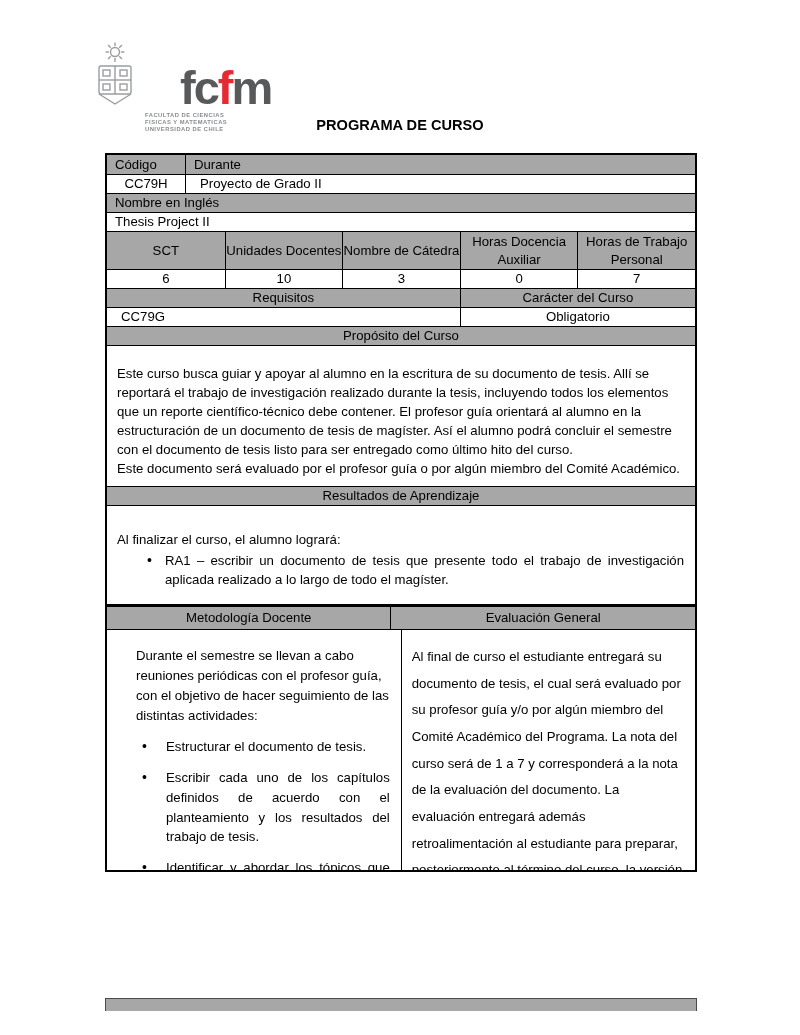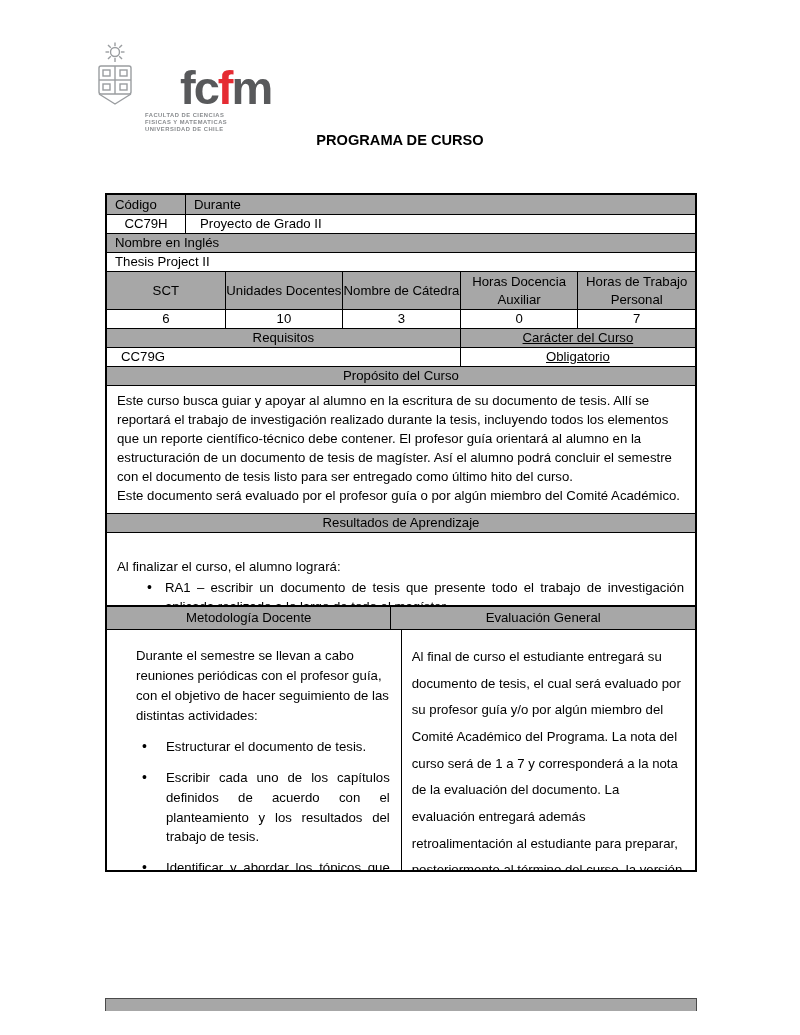--- a/index.html
+++ b/index.html
@@ -23,47 +23,47 @@
   }
   .wordmark .red { color:#e52b32; }
   .faculty { margin-top:4px; margin-left:50px; }
   .faculty div {
     font-size:5.8px; letter-spacing:0.5px; color:#888b8e; line-height:1.25;
     font-weight:bold;
   }
 
   
   .doc-title {
-    position:absolute; top:132px; left:0; width:100%;
+    position:absolute; top:117px; left:0; width:100%;
     text-align:center; font-weight:bold; font-size:14.6px;
   }
 
   
   .tbl { position:absolute; left:105px; width:592px; border:2px solid #000; background:#fff; }
   .trow { display:flex; border-top:1.5px solid #000; }
   .trow:first-child { border-top:none; }
   .tcell { border-left:1.5px solid #000; overflow:hidden; }
   .tcell:first-child { border-left:none; }
   .gray { background:#a7a7a7; }
   .fs { font-size:13.2px; line-height:1.35; }
   .cen { display:flex; align-items:center; justify-content:center; text-align:center; }
   .lft { display:flex; align-items:center; padding-left:8px; }
 
   
-  .t1 { top:153px;margin-top:40px; }
+  .t1 { top:153px; }
   .h19 { height:19px; }
   .h38 { height:38px; }
   .c78 { width:78px; }
   .cfill { flex:1; }
   .c20 { width:20%; }
   .c60 { width:60%; }
-  .c40 { width:40%;text-decoration:underline; }
+  .c40 { width:40%; }
   .padl14 { padding-left:14px; }
 
-  .purpose-cell { width:100%; min-height:115px; padding:5px 12px 8px 10px; }
+  .purpose-cell { width:100%; min-height:115px; padding:18px 12px 8px 10px; }
   .purpose-cell p { font-size:13.2px; line-height:1.44; text-align:left; }
 
   .results-cell { width:100%; height:98px; padding:24px 9px 0 10px; }
   .results-intro { font-size:13.2px; line-height:1.44; }
   .rbullets { margin-top:2px; }
   .rbullet {
     position:relative; padding-left:48px; padding-right:2px;
     font-size:13.2px; line-height:1.44; text-align:justify; margin-top:2px;
   }
   .rbullet::before { content:"\2022"; position:absolute; left:30px; top:-1px; font-size:14px; }

